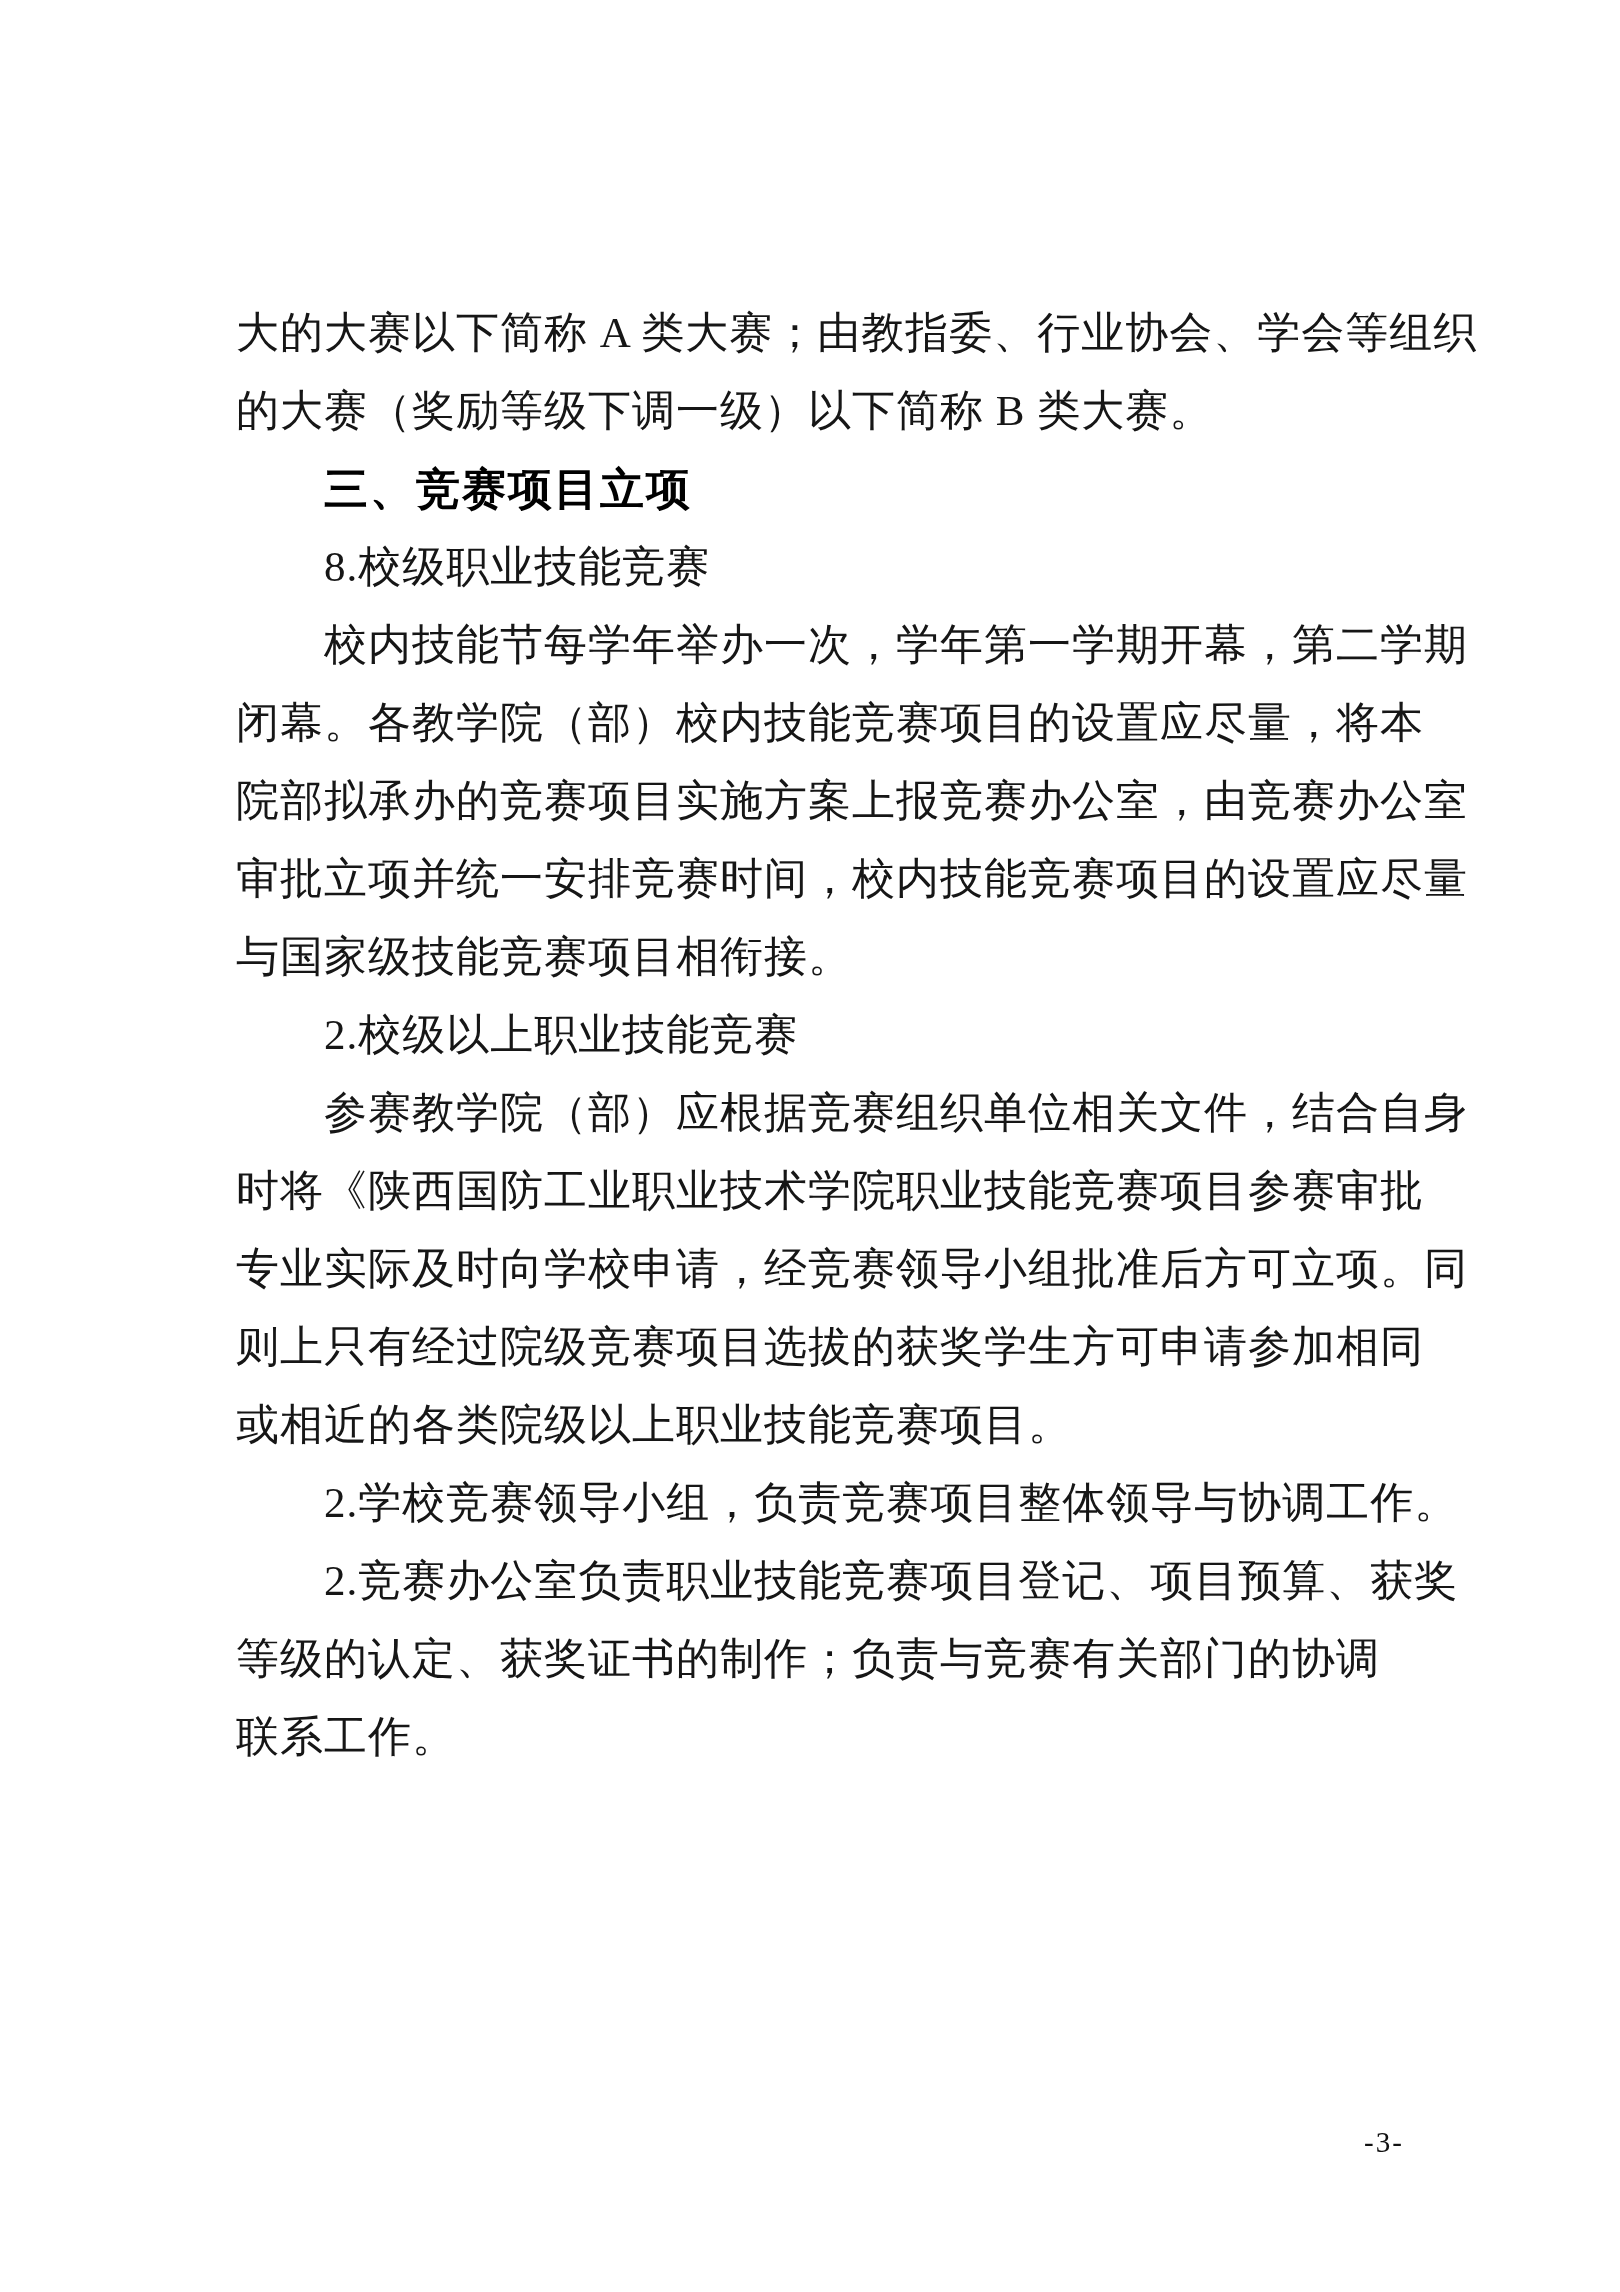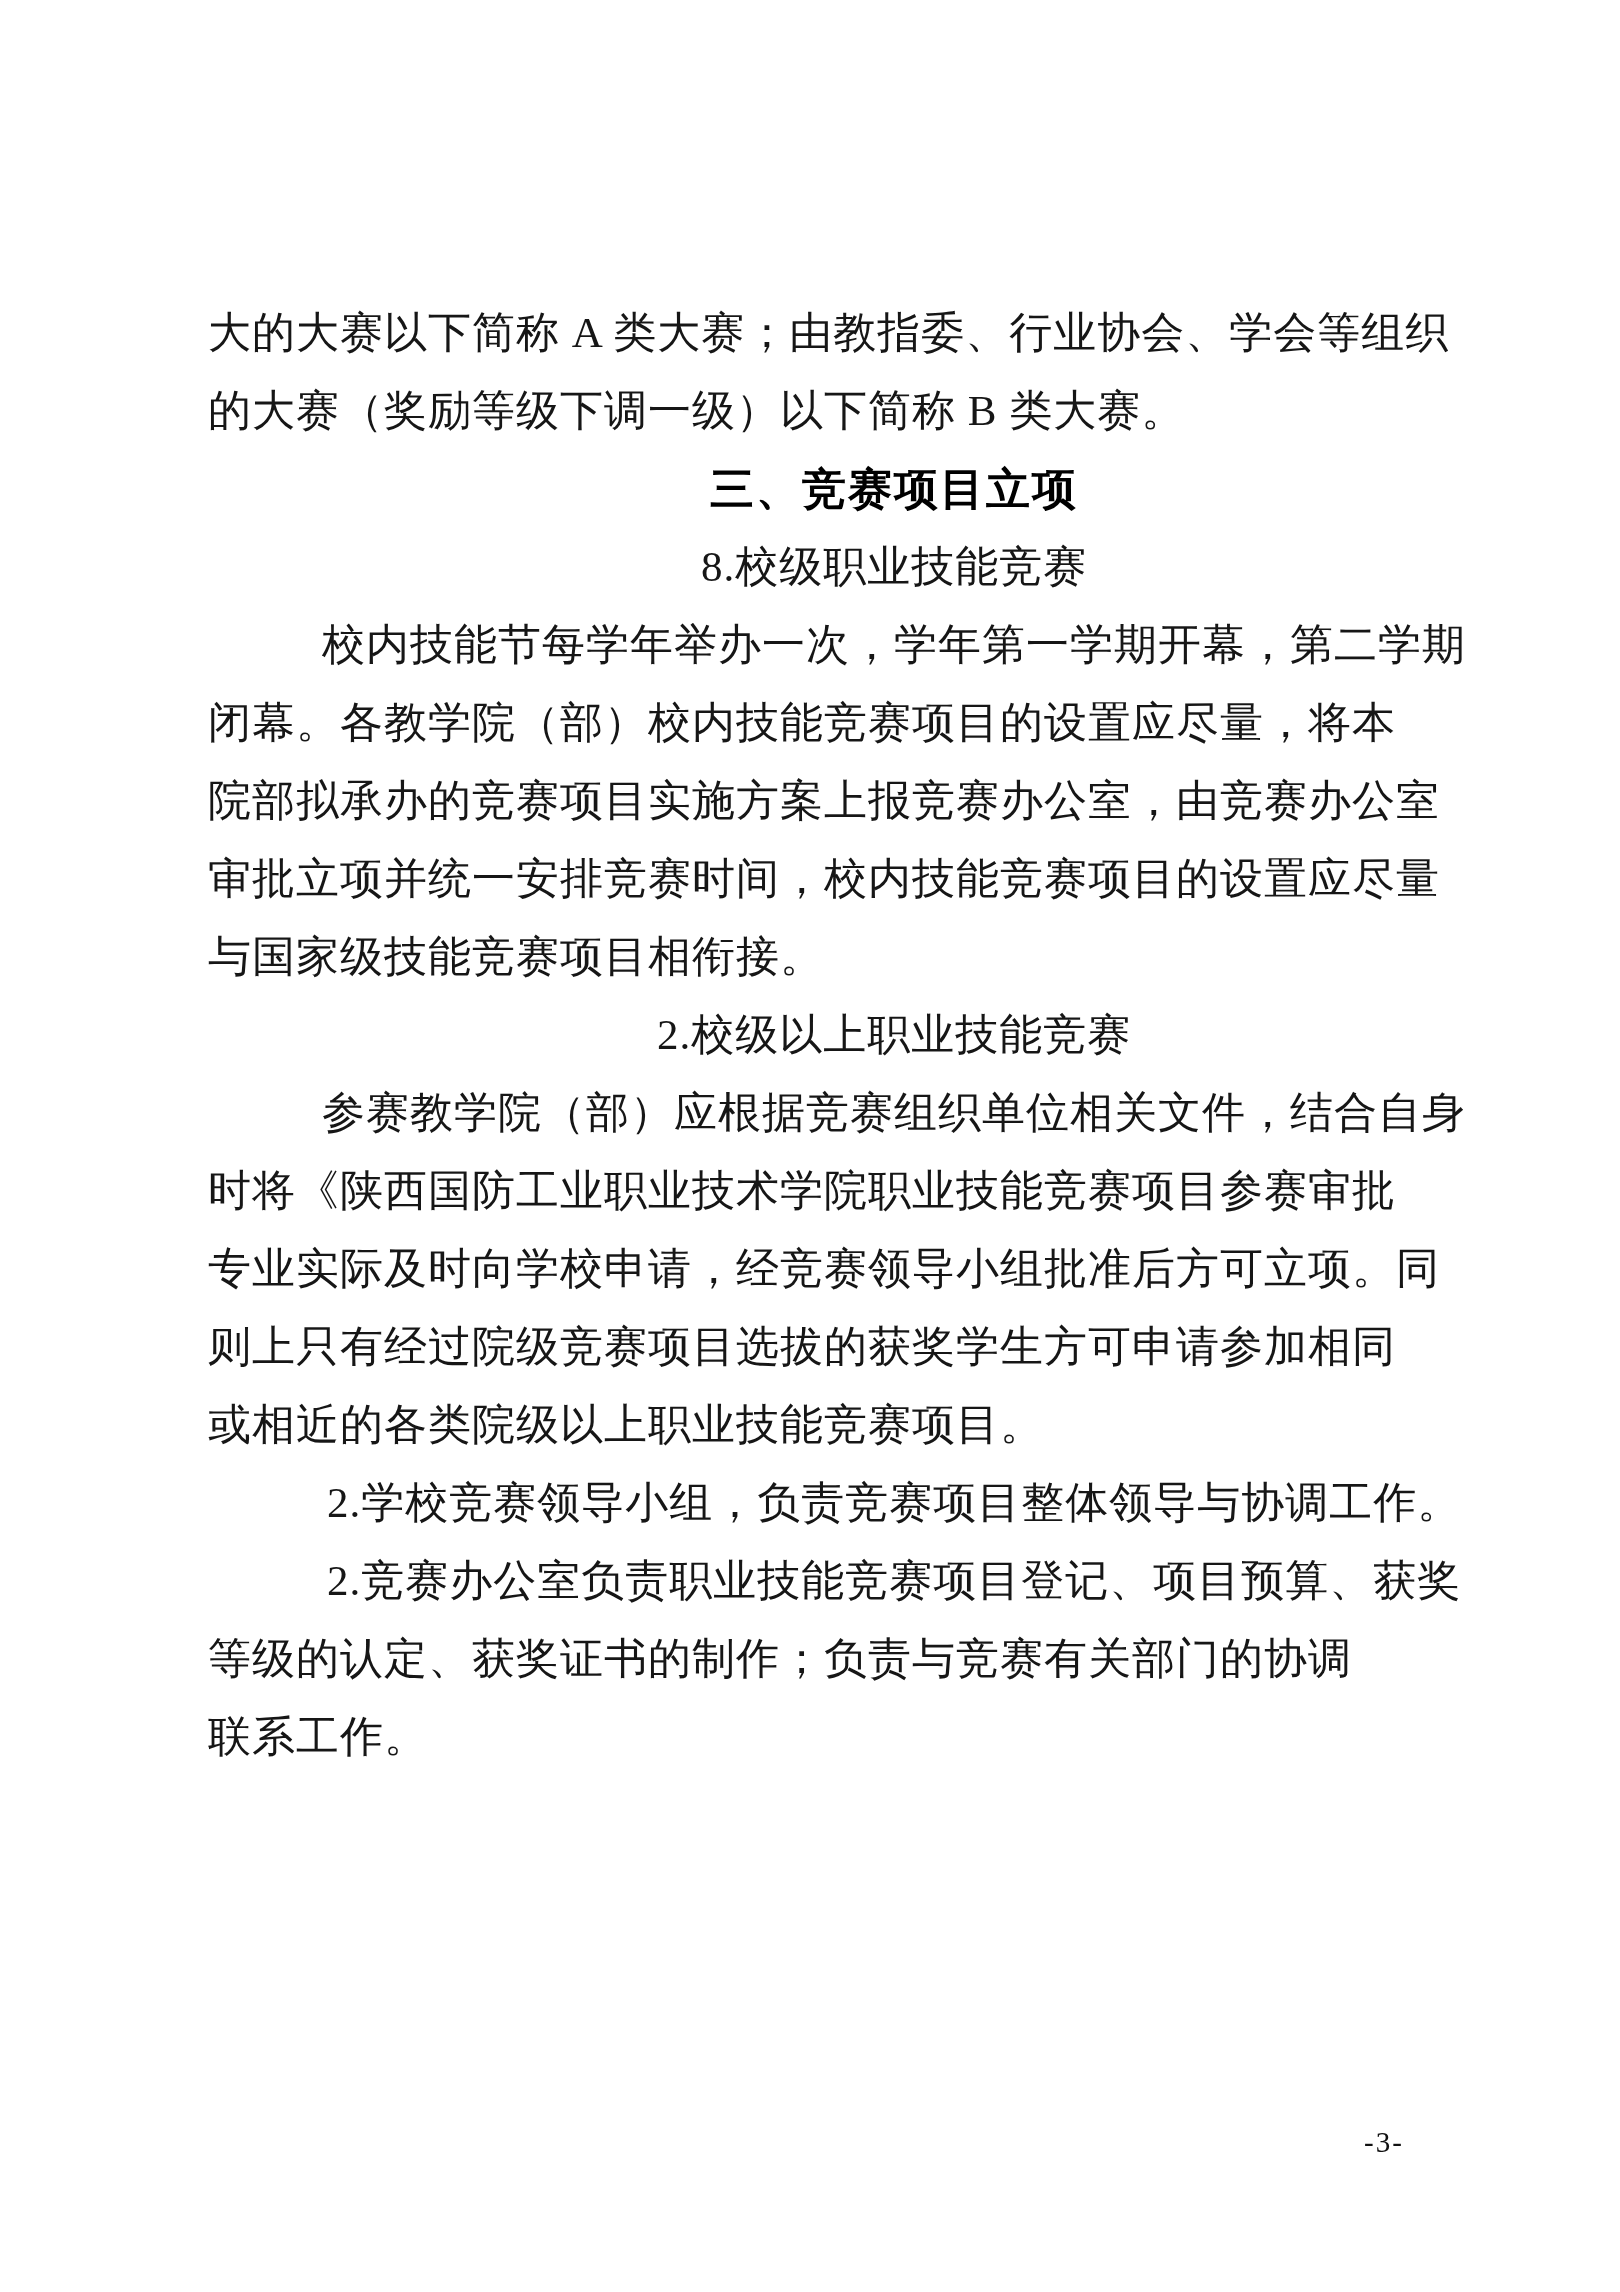--- a/index.html
+++ b/index.html
@@ -11,35 +11,34 @@
     position: relative;
     width: 1620px;
     height: 2293px;
     background: #ffffff;
     font-family: "Liberation Serif", serif;
     color: #161616;
     overflow: hidden;
   }
   .text-block {
     position: absolute;
-    left: 208px;
+    left: 236px;
     top: 294px;
     width: 1284px;
   }
   .line {
     height: 78px;
     line-height: 78px;
     font-size: 43px;
     letter-spacing: 1px;
     white-space: pre;
     font-weight: 400;
   }
   .line.indent {
     padding-left: 88px;
-    text-align: center;
   }
   .line.heading {
     font-family: "Liberation Sans", sans-serif;
     font-weight: 700;
     color: #000000;
     font-size: 44px;
     letter-spacing: 2px;
   }
   .page-number {
     position: absolute;

